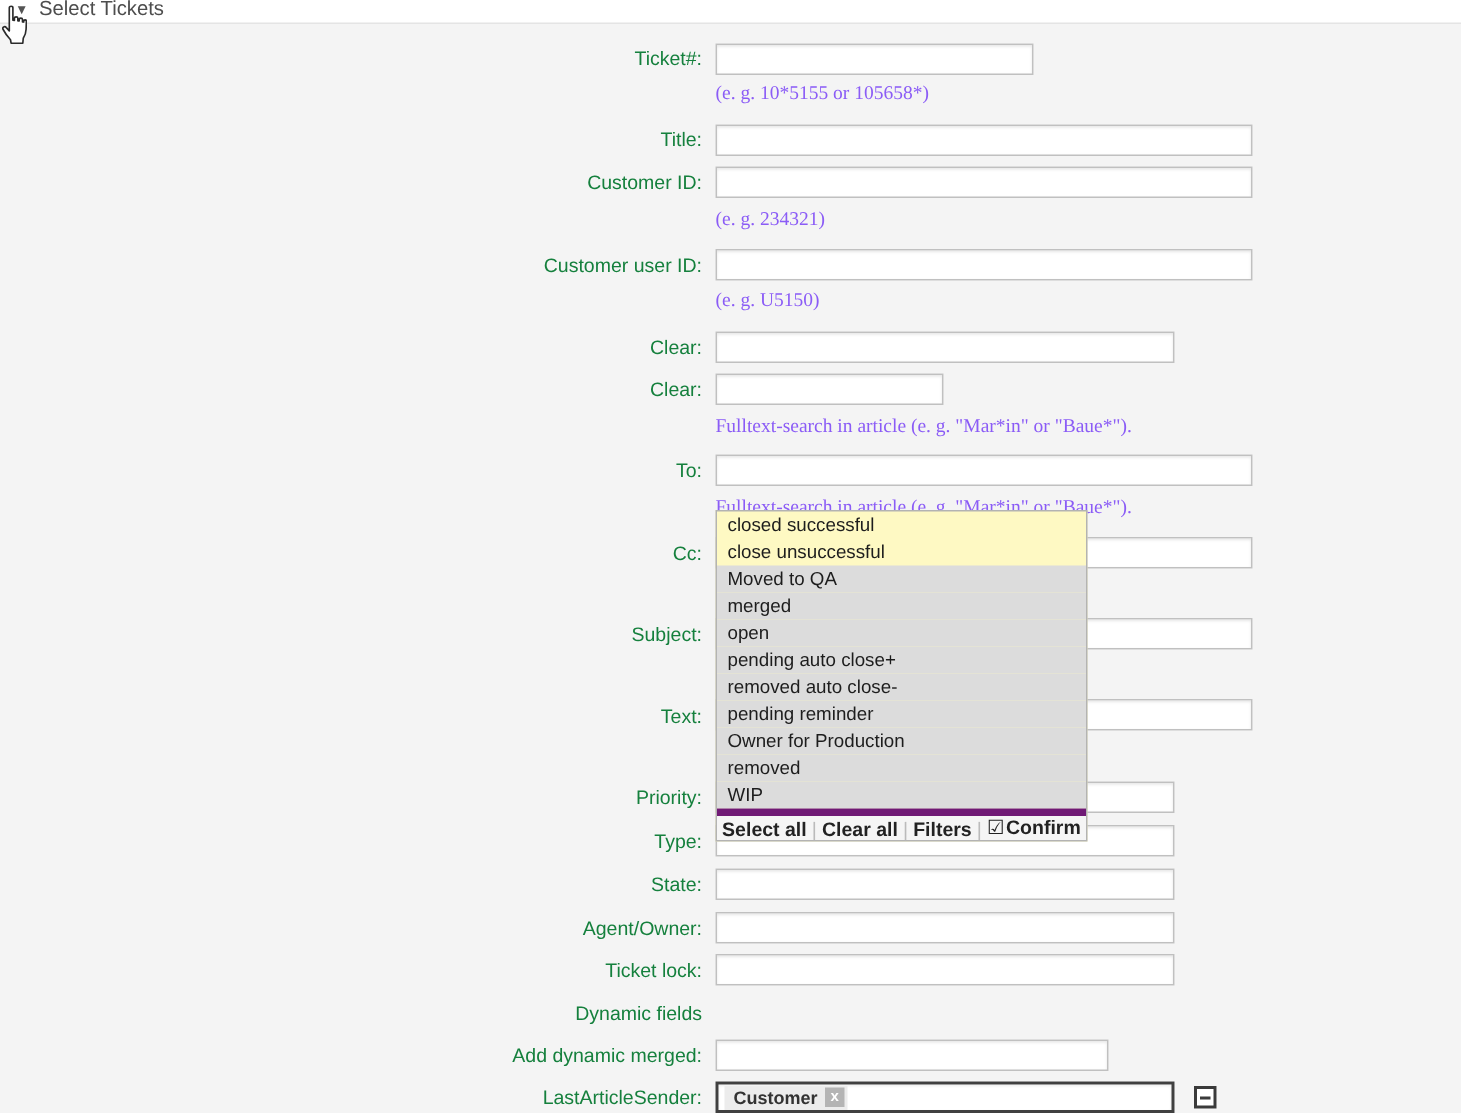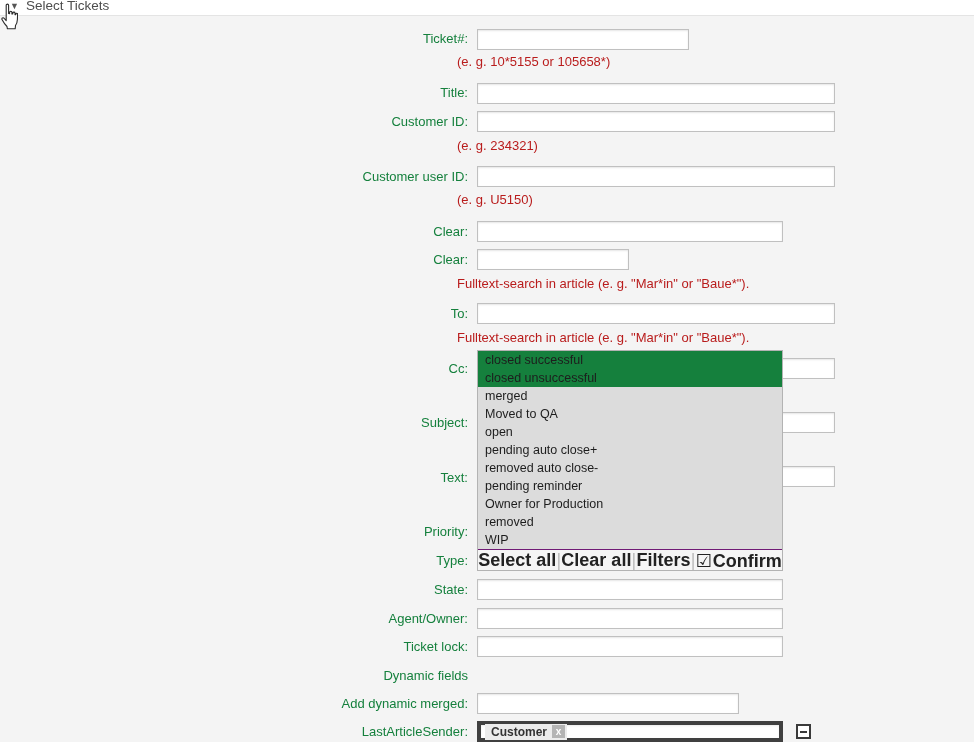--- a/index.html
+++ b/index.html
@@ -27,55 +27,56 @@
 
   
   .cursor { position: absolute; left: 0px; top: 3px; z-index: 50; }
 
   
   .lbl {
     position: absolute; left: 0; width: 468px; text-align: right;
     font-size: 13px; color: #15803d; line-height: 16px;
   }
   .hint {
-    position: absolute; left: 457px;
-    font-size: 13px; color: #b91c1c; line-height: 16px;
+    position: absolute; left: 477px;
+    font-size: 13px; color: #8b5cf6; line-height: 16px;
     white-space: nowrap;
+    font-family: Liberation Serif, serif;
   }
   .inp {
     position: absolute; height: 21px;
     border: 1px solid #c0c0c0; background: #ffffff;
     box-shadow: inset 0 1px 2px rgba(0,0,0,0.10);
     font-size: 13px; padding: 0 4px; color: #333; outline: none;
   }
 
   
   .dd {
-    position: absolute; left: 477px; top: 340px; width: 306px;
-    background: #15803d; border: 1px solid #b3b3b3; z-index: 5; margin-top: 10px;
+    position: absolute; left: 477px; top: 340px; width: 248px;
+    background: #fef9c3; border: 1px solid #b3b3b3; z-index: 5;
   }
   .dd-item {
     height: 18px; line-height: 18px; padding: 0 7px;
     font-size: 12.5px; color: #1d1d1d; white-space: nowrap; overflow: hidden;
     cursor: default;
   }
   .dd-item.sel { background: #dcdcdc; }
   .dd-footer {
-    height: 21px; background: #f5f5f5; border-top: 1px solid #701a75;
-    display: flex; align-items: flex-start; justify-content: space-evenly;
-    font-size: 18px; font-weight: bold; color: #222;
+    height: 21px; background: #f5f5f5; border-top: 5px solid #701a75;
+    display: flex; align-items: center; justify-content: space-evenly;
+    font-size: 13px; font-weight: bold; color: #222;
   }
   .dd-action { cursor: pointer; }
   .sep { color: #bbb; font-weight: normal; }
   .confirm-check { font-weight: bold; margin-right: 1px; }
 
   
   .tagbox {
     position: absolute; left: 477px; top: 721px; width: 306px; height: 21px;
-    border: 4px solid #404040; background: #ffffff;
+    border: 2px solid #404040; background: #ffffff;
     box-shadow: inset 0 1px 2px rgba(0,0,0,0.08);
     display: flex; align-items: center; padding-left: 4px;
   }
   .tag {
     display: inline-flex; align-items: center; height: 16px;
     background: #ececec; padding: 0 2px 0 6px;
     font-size: 12px; font-weight: bold; color: #333;
   }
   .tag-x {
     display: inline-flex; align-items: center; justify-content: center;
@@ -163,23 +164,23 @@
     <span>Customer</span>
     <span class="tag-x">x</span>
   </span>
 </div>
 <div class="minus-btn">
   <div class="minus-bar"></div>
 </div>
 
 <div class="dd">
   <div class="dd-item">closed successful</div>
-  <div class="dd-item">closed unsuccessful</div>
+  <div class="dd-item">close unsuccessful</div>
+  <div class="dd-item sel">Moved to QA</div>
   <div class="dd-item sel">merged</div>
-  <div class="dd-item sel">Moved to QA</div>
   <div class="dd-item sel">open</div>
   <div class="dd-item sel">pending auto close+</div>
   <div class="dd-item sel">removed auto close-</div>
   <div class="dd-item sel">pending reminder</div>
   <div class="dd-item sel">Owner for Production</div>
   <div class="dd-item sel">removed</div>
   <div class="dd-item sel">WIP</div>
   <div class="dd-footer">
     <span class="dd-action">Select all</span>
     <span class="sep">|</span>

